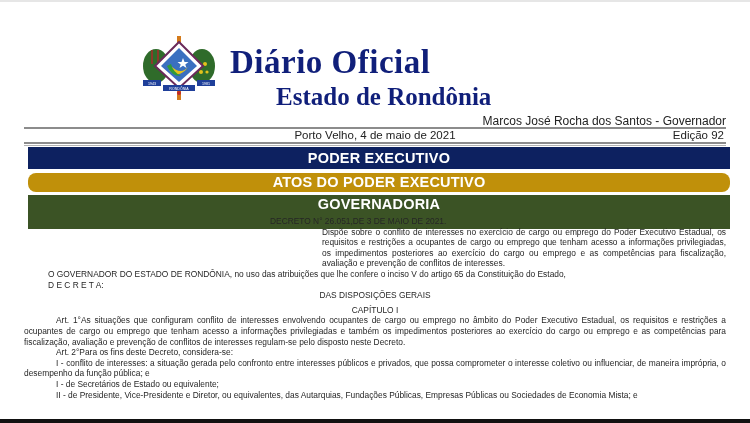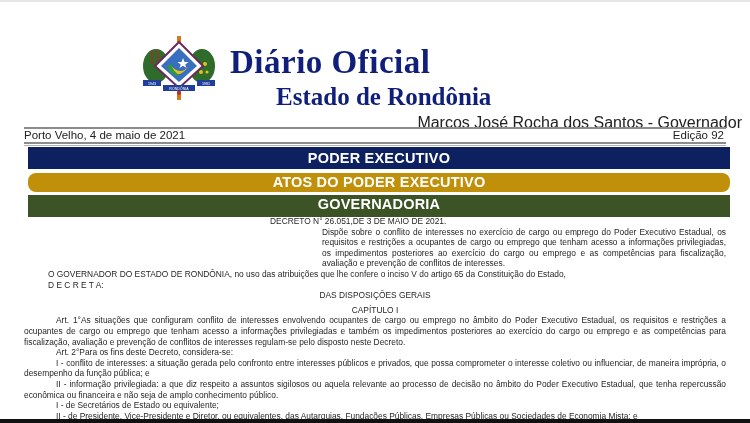--- a/index.html
+++ b/index.html
@@ -1,29 +1,29 @@
 <!DOCTYPE html>
 <html><head>
 <meta charset="utf-8">
 <style>
   html,body{margin:0;padding:0;}
   body{width:750px;height:423px;overflow:hidden;background:#ffffff;position:relative;font-family:"Liberation Sans",sans-serif;color:#222;}
   .topline{position:absolute;left:0;top:0;width:750px;height:2px;background:#e6e6e6;}
   .logo{position:absolute;left:141px;top:36px;width:76px;height:64px;}
   .title{position:absolute;left:230px;top:38px;font-family:"Liberation Serif",serif;font-weight:bold;font-size:33px;line-height:48px;color:#101f7a;letter-spacing:0.5px;white-space:nowrap;}
   .subtitle{position:absolute;left:276px;top:84px;font-family:"Liberation Serif",serif;font-weight:bold;font-size:25px;line-height:26px;color:#101f7a;white-space:nowrap;}
-  .governor{position:absolute;right:8px;top:114px;font-size:16px;color:#222;white-space:nowrap;padding-left:20px;}
+  .governor{position:absolute;right:24px;top:114px;font-size:12px;color:#222;white-space:nowrap;padding-left:20px;}
   .rule{position:absolute;left:24px;width:702px;height:2px;background:#8c8c8c;}
   .rule.thin{height:1px;background:#b3b3b3;}
-  .dateline{position:absolute;left:24px;top:129px;width:702px;font-size:11.5px;line-height:13px;}
+  .dateline{position:absolute;left:24px;top:129px;width:702px;font-size:11.5px;line-height:13px;text-align:center;}
   .dateline .r{position:absolute;right:2px;top:0;}
   .band{position:absolute;left:28px;width:702px;text-align:center;color:#ffffff;font-weight:bold;font-size:14.5px;letter-spacing:0.2px;}
   .b1{top:147px;height:22px;line-height:22px;background:#0d2160;}
   .b2{top:173px;height:19px;line-height:19px;background:#c0900a;border-radius:8px;}
-  .b3{top:195px;height:22px;line-height:18px;background:#3b5325;}
+  .b3{top:195px;height:34px;line-height:18px;background:#3b5325;}
   .doc{position:absolute;left:24px;top:216px;width:702px;font-size:8.4px;line-height:10.6px;color:#262626;}
   .doc p{margin:0;}
   .center{text-align:center;}
   .decreto{padding-left:246px;}
   .ementa{margin-left:298px !important;text-align:justify;}
   .j{text-align:justify;text-indent:32px;}
   .ind{padding-left:32px;}
   .bottombar{position:absolute;left:0;top:419px;width:750px;height:4px;background:#111;}
 </style>
 </head>
@@ -76,18 +76,17 @@
 <div class="doc">
   <p class="decreto">DECRETO N° 26.051,DE 3 DE MAIO DE 2021.</p>
   <p class="ementa">Dispõe sobre o conflito de interesses no exercício de cargo ou emprego do Poder Executivo Estadual, os requisitos e restrições a ocupantes de cargo ou emprego que tenham acesso a informações privilegiadas, os impedimentos posteriores ao exercício do cargo ou emprego e as competências para fiscalização, avaliação e prevenção de conflitos de interesses.</p>
   <p class="ind" style="padding-left:24px;">O GOVERNADOR DO ESTADO DE RONDÔNIA, no uso das atribuições que lhe confere o inciso V do artigo 65 da Constituição do Estado,</p>
   <p class="ind" style="padding-left:24px;">D E C R E T A:</p>
   <p class="center">DAS DISPOSIÇÕES GERAIS</p>
   <p class="center" style="margin-top:4px;">CAPÍTULO I</p>
   <p class="j">Art. 1°As situações que configuram conflito de interesses envolvendo ocupantes de cargo ou emprego no âmbito do Poder Executivo Estadual, os requisitos e restrições a ocupantes de cargo ou emprego que tenham acesso a informações privilegiadas e também os impedimentos posteriores ao exercício do cargo ou emprego e as competências para fiscalização, avaliação e prevenção de conflitos de interesses regulam-se pelo disposto neste Decreto.</p>
   <p class="j">Art. 2°Para os fins deste Decreto, considera-se:</p>
   <p class="j">I - conflito de interesses: a situação gerada pelo confronto entre interesses públicos e privados, que possa comprometer o interesse coletivo ou influenciar, de maneira imprópria, o desempenho da função pública; e</p>
-  <p class="j">II - informação privilegiada: a que diz respeito a assuntos sigilosos ou aquela relevante ao processo de decisão no âmbito do Poder Executivo Estadual, que tenha repercussão econômica ou financeira e não seja de amplo conhecimento público.</p>
   <p class="j">I - de Secretários de Estado ou equivalente;</p>
   <p class="j">II - de Presidente, Vice-Presidente e Diretor, ou equivalentes, das Autarquias, Fundações Públicas, Empresas Públicas ou Sociedades de Economia Mista; e</p>
 </div>
 
 <div class="bottombar"></div>
 
 </body></html>

